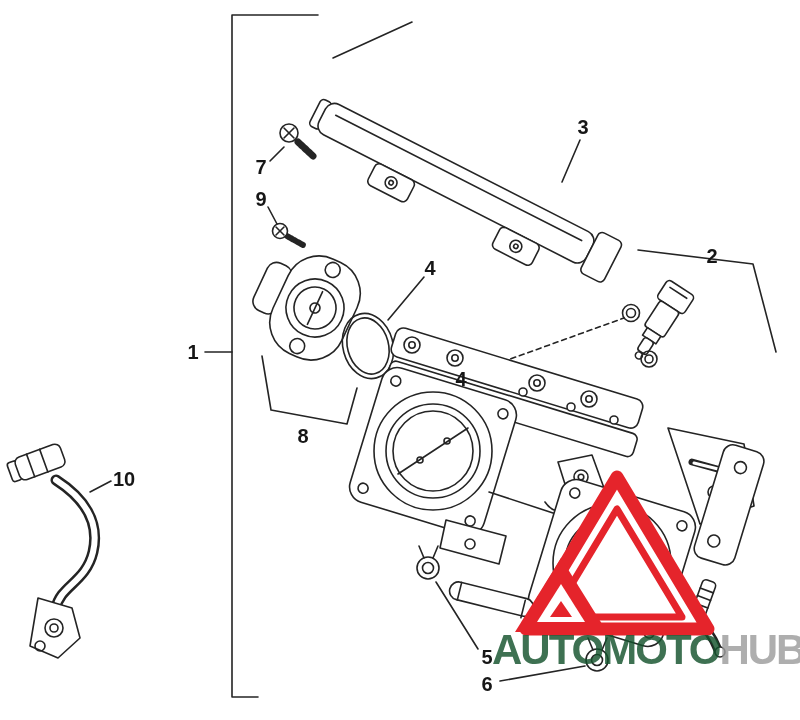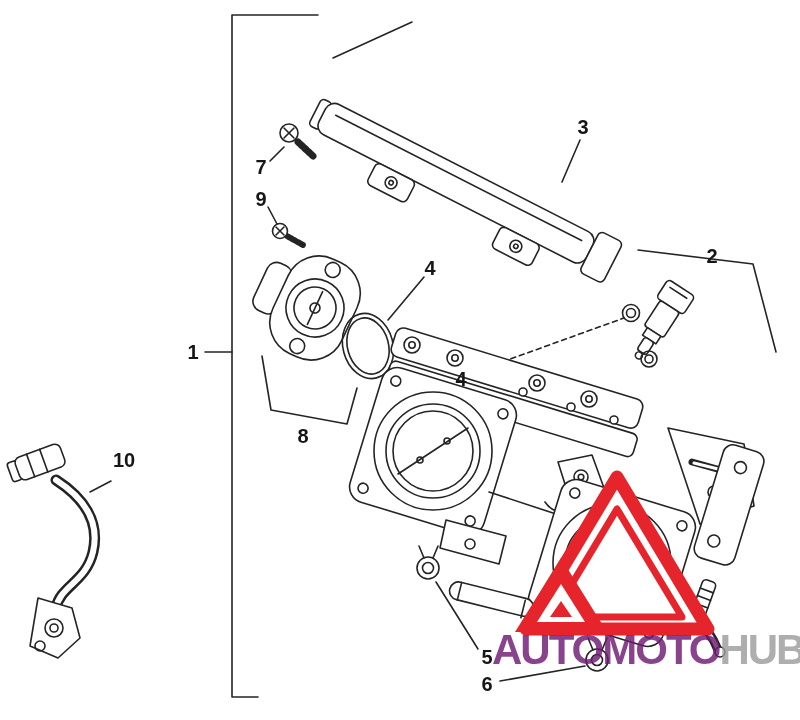--- a/index.html
+++ b/index.html
@@ -11,21 +11,21 @@
   .callout{
     position:absolute;transform:translate(-50%,-50%);
     font-weight:bold;font-size:20px;color:#161616;line-height:1;
     font-family:"Liberation Sans",sans-serif;
   }
   .wm-text{
     position:absolute;left:492px;top:629px;white-space:nowrap;
     font-weight:bold;font-size:42px;letter-spacing:-2px;line-height:1;
     opacity:.82;font-family:"Liberation Sans",sans-serif;
   }
-  .wm-red{color:#701a75;text-align:center;}
+  .wm-red{color:#14532d;text-align:center;}
   .wm-gray{color:#9d9d9d;}
 </style>
 </head>
 <body>
 
 <div class="stage">
 
   <svg width="800" height="720" viewBox="0 0 800 720">
     <g stroke="#242424" fill="none" stroke-width="1.6" stroke-linecap="round" stroke-linejoin="round">
 
@@ -241,19 +241,19 @@
   <div class="callout" style="left:193px;top:352px">1</div>
   <div class="callout" style="left:712px;top:256px">2</div>
   <div class="callout" style="left:583px;top:127px">3</div>
   <div class="callout" style="left:430px;top:268px">4</div>
   <div class="callout" style="left:461px;top:379px">4</div>
   <div class="callout" style="left:487px;top:657px">5</div>
   <div class="callout" style="left:487px;top:684px">6</div>
   <div class="callout" style="left:261px;top:167px">7</div>
   <div class="callout" style="left:303px;top:436px">8</div>
   <div class="callout" style="left:261px;top:199px">9</div>
-  <div class="callout" style="left:124px;top:460px">10</div>
+  <div class="callout" style="left:124px;top:479px">10</div>
 
   <div class="wm-text">
     <span class="wm-red">AUTOMOTO</span><span class="wm-gray">HUB</span>
   </div>
 
 </div>
 
 </body></html>

